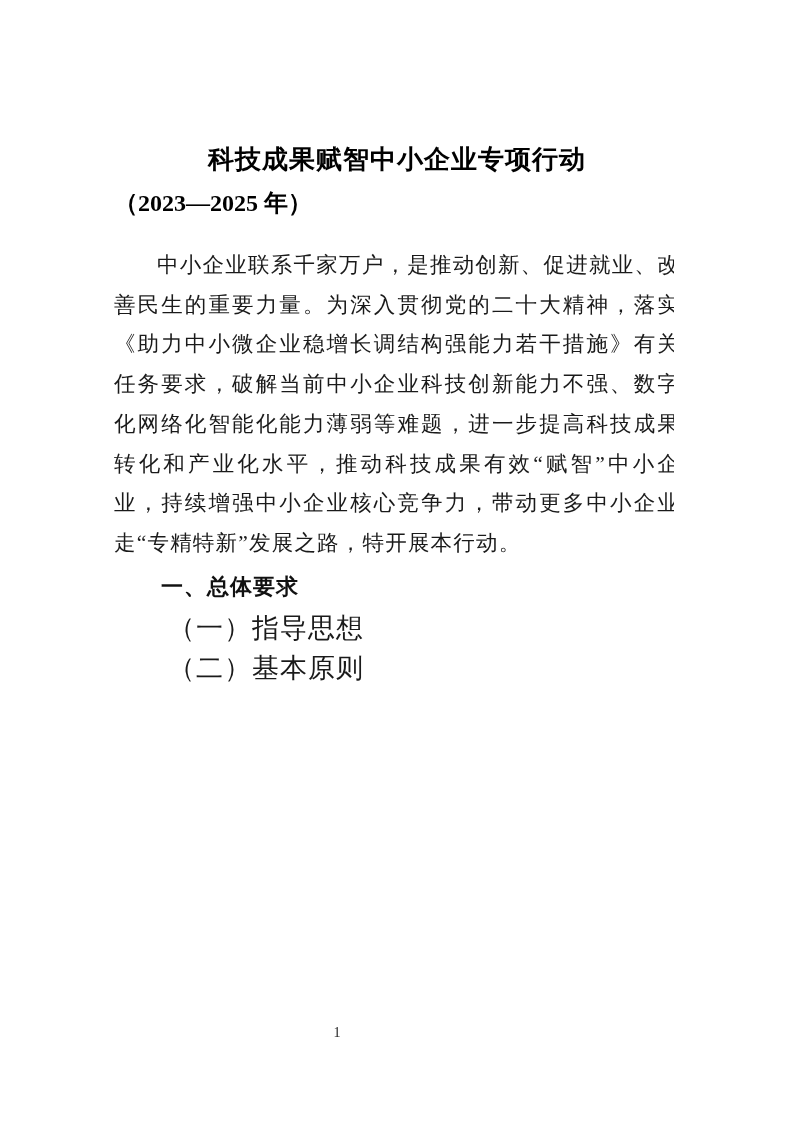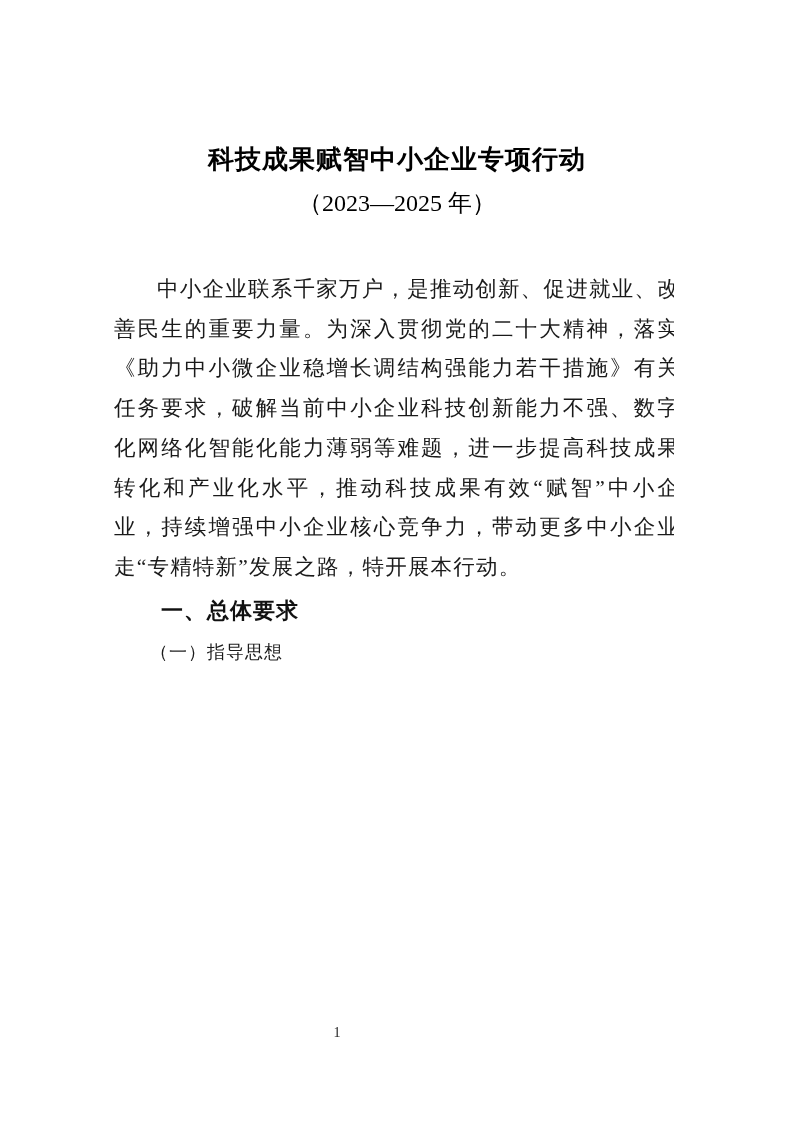--- a/index.html
+++ b/index.html
@@ -30,56 +30,55 @@
     font-weight: 700;
     font-size: 26px;
     line-height: 30px;
     letter-spacing: 1px;
     text-align: center;
     color: #000000;
   }
   .doc-subtitle {
     margin: 13px 0 0 0;
     font-family: "Liberation Serif", serif;
-    font-weight: 400;
+    font-weight: 700;
     font-size: 24px;
     line-height: 30px;
-    text-align: center;
     color: #000000;
   }
   .body-para {
     margin: 0;
     font-family: "Liberation Serif", serif;
     font-size: 21.5px;
     line-height: 39.7px;
     letter-spacing: 1.2px;
     text-align: justify;
     text-justify: inter-character;
     text-align-last: left;
     text-indent: 2em;
     color: #1a1a1a;
   }
   .first-para {
-    margin-top: 52px;
+    margin-top: 28px;
   }
   .section-heading {
     margin: 3px;
     font-family: "Liberation Sans", sans-serif;
     font-weight: 700;
     font-size: 22px;
     line-height: 39.7px;
     letter-spacing: 1px;
     text-indent: 2em;
     color: #111111;
   }
   .subsection-heading {
     margin: 0;
     font-family: "Liberation Serif", serif;
     font-weight: 400;
-    font-size: 18px;
+    font-size: 27px;
     line-height: 39.7px;
     letter-spacing: 1px;
     text-indent: 2em;
     color: #1a1a1a;
   }
   .page-number {
     position: absolute;
     top: 1024px;
     left: 0;
     width: 100%;
@@ -93,15 +92,16 @@
 </head>
 <body>
 
 <div class="page">
   <div class="content">
     <h1 class="doc-title">科技成果赋智中小企业专项行动</h1>
     <h2 class="doc-subtitle">（2023—2025 年）</h2>
     <p class="body-para first-para">中小企业联系千家万户，是推动创新、促进就业、改善民生的重要力量。为深入贯彻党的二十大精神，落实《助力中小微企业稳增长调结构强能力若干措施》有关任务要求，破解当前中小企业科技创新能力不强、数字化网络化智能化能力薄弱等难题，进一步提高科技成果转化和产业化水平，推动科技成果有效“赋智”中小企业，持续增强中小企业核心竞争力，带动更多中小企业走“专精特新”发展之路，特开展本行动。</p>
     <h3 class="section-heading">一、总体要求</h3>
     <h4 class="subsection-heading">（一）指导思想</h4>
+    <h4 class="subsection-heading">（二）基本原则</h4>
   </div>
   <div class="page-number">1</div>
 </div>
 
 </body></html>

